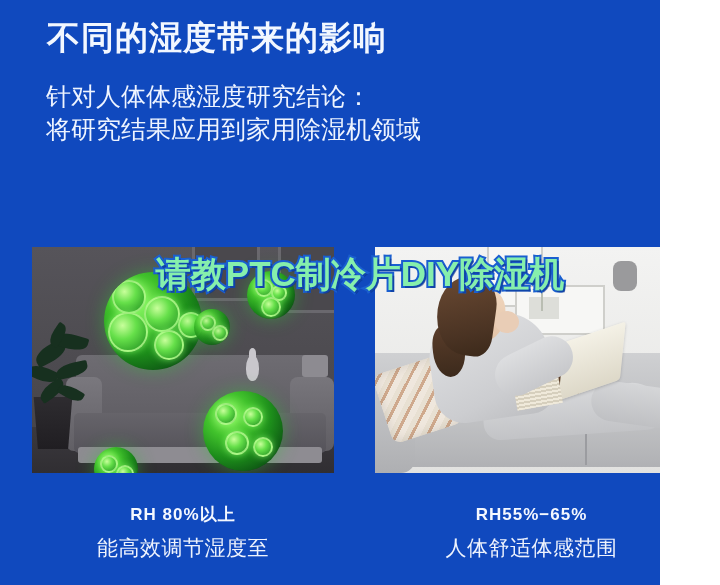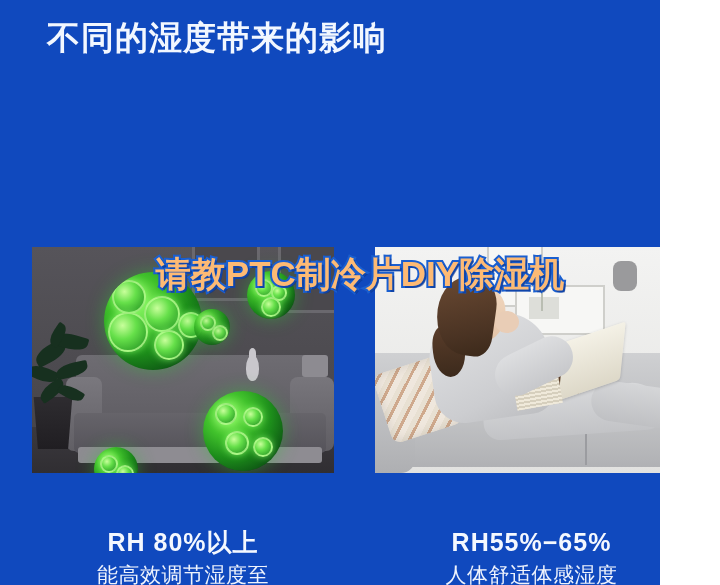--- a/index.html
+++ b/index.html
@@ -274,66 +274,67 @@
   
   .overlay {
     position: absolute;
     left: 0;
     top: 252px;
     width: 720px;
     text-align: center;
     font-size: 35px;
     font-weight: bold;
     line-height: 43px;
-    color: #fdba74;
+    color: #86efac;
     letter-spacing: 0px;
     padding: 0 60px;
     box-sizing: border-box;
     -webkit-text-stroke: 4px #1a5fd0;
     paint-order: stroke fill;
     text-shadow:
       0 0 1px #1a5fd0,
       2px 2px 0 rgba(10,50,140,0.6);
   }
 
   
   .caption {
     position: absolute;
     top: 500px;
     text-align: center;
     color: #f4f8ff;
   }
   .caption-left  { left: 32px;  width: 302px; }
   .caption-right { left: 375px; width: 313px; }
   .cap-main {
-    font-size: 25px;
+    font-size: 17px;
     font-weight: bold;
     letter-spacing: 1px;
     line-height: 30px;
     white-space: nowrap;
-    margin-top: 27px;
   }
   .cap-sub {
     font-size: 21px;
     font-weight: normal;
     letter-spacing: 0.5px;
     line-height: 28px;
     margin-top: 4px;
     white-space: nowrap;
     color: #eef3fd;
   }
 </style>
 </head>
 <body>
 
 <div id="poster">
 
   <div class="headline">不同的湿度带来的影响</div>
 
   <div class="body-block">
+    <div class="body-line">针对人体体感湿度研究结论：</div>
+    <div class="body-line">将研究结果应用到家用除湿机领域</div>
   </div>
 
   <div class="panel panel-left">
     <div class="lp-wall"></div>
     <div class="lp-wall-frame lp-frame-a"></div>
     <div class="lp-wall-frame lp-frame-b"></div>
     <div class="lp-floor"></div>
 
     <div class="lp-sofa-back"></div>
     <div class="lp-vase"></div>
@@ -409,16 +410,16 @@
 
   <div class="overlay">请教PTC制冷片DIY除湿机</div>
 
   <div class="caption caption-left">
     <div class="cap-main">RH 80%以上</div>
     <div class="cap-sub">能高效调节湿度至</div>
   </div>
 
   <div class="caption caption-right">
     <div class="cap-main">RH55%−65%</div>
-    <div class="cap-sub">人体舒适体感湿度</div>
+    <div class="cap-sub">人体舒适体感范围</div>
   </div>
 
 </div>
 
 </body></html>

